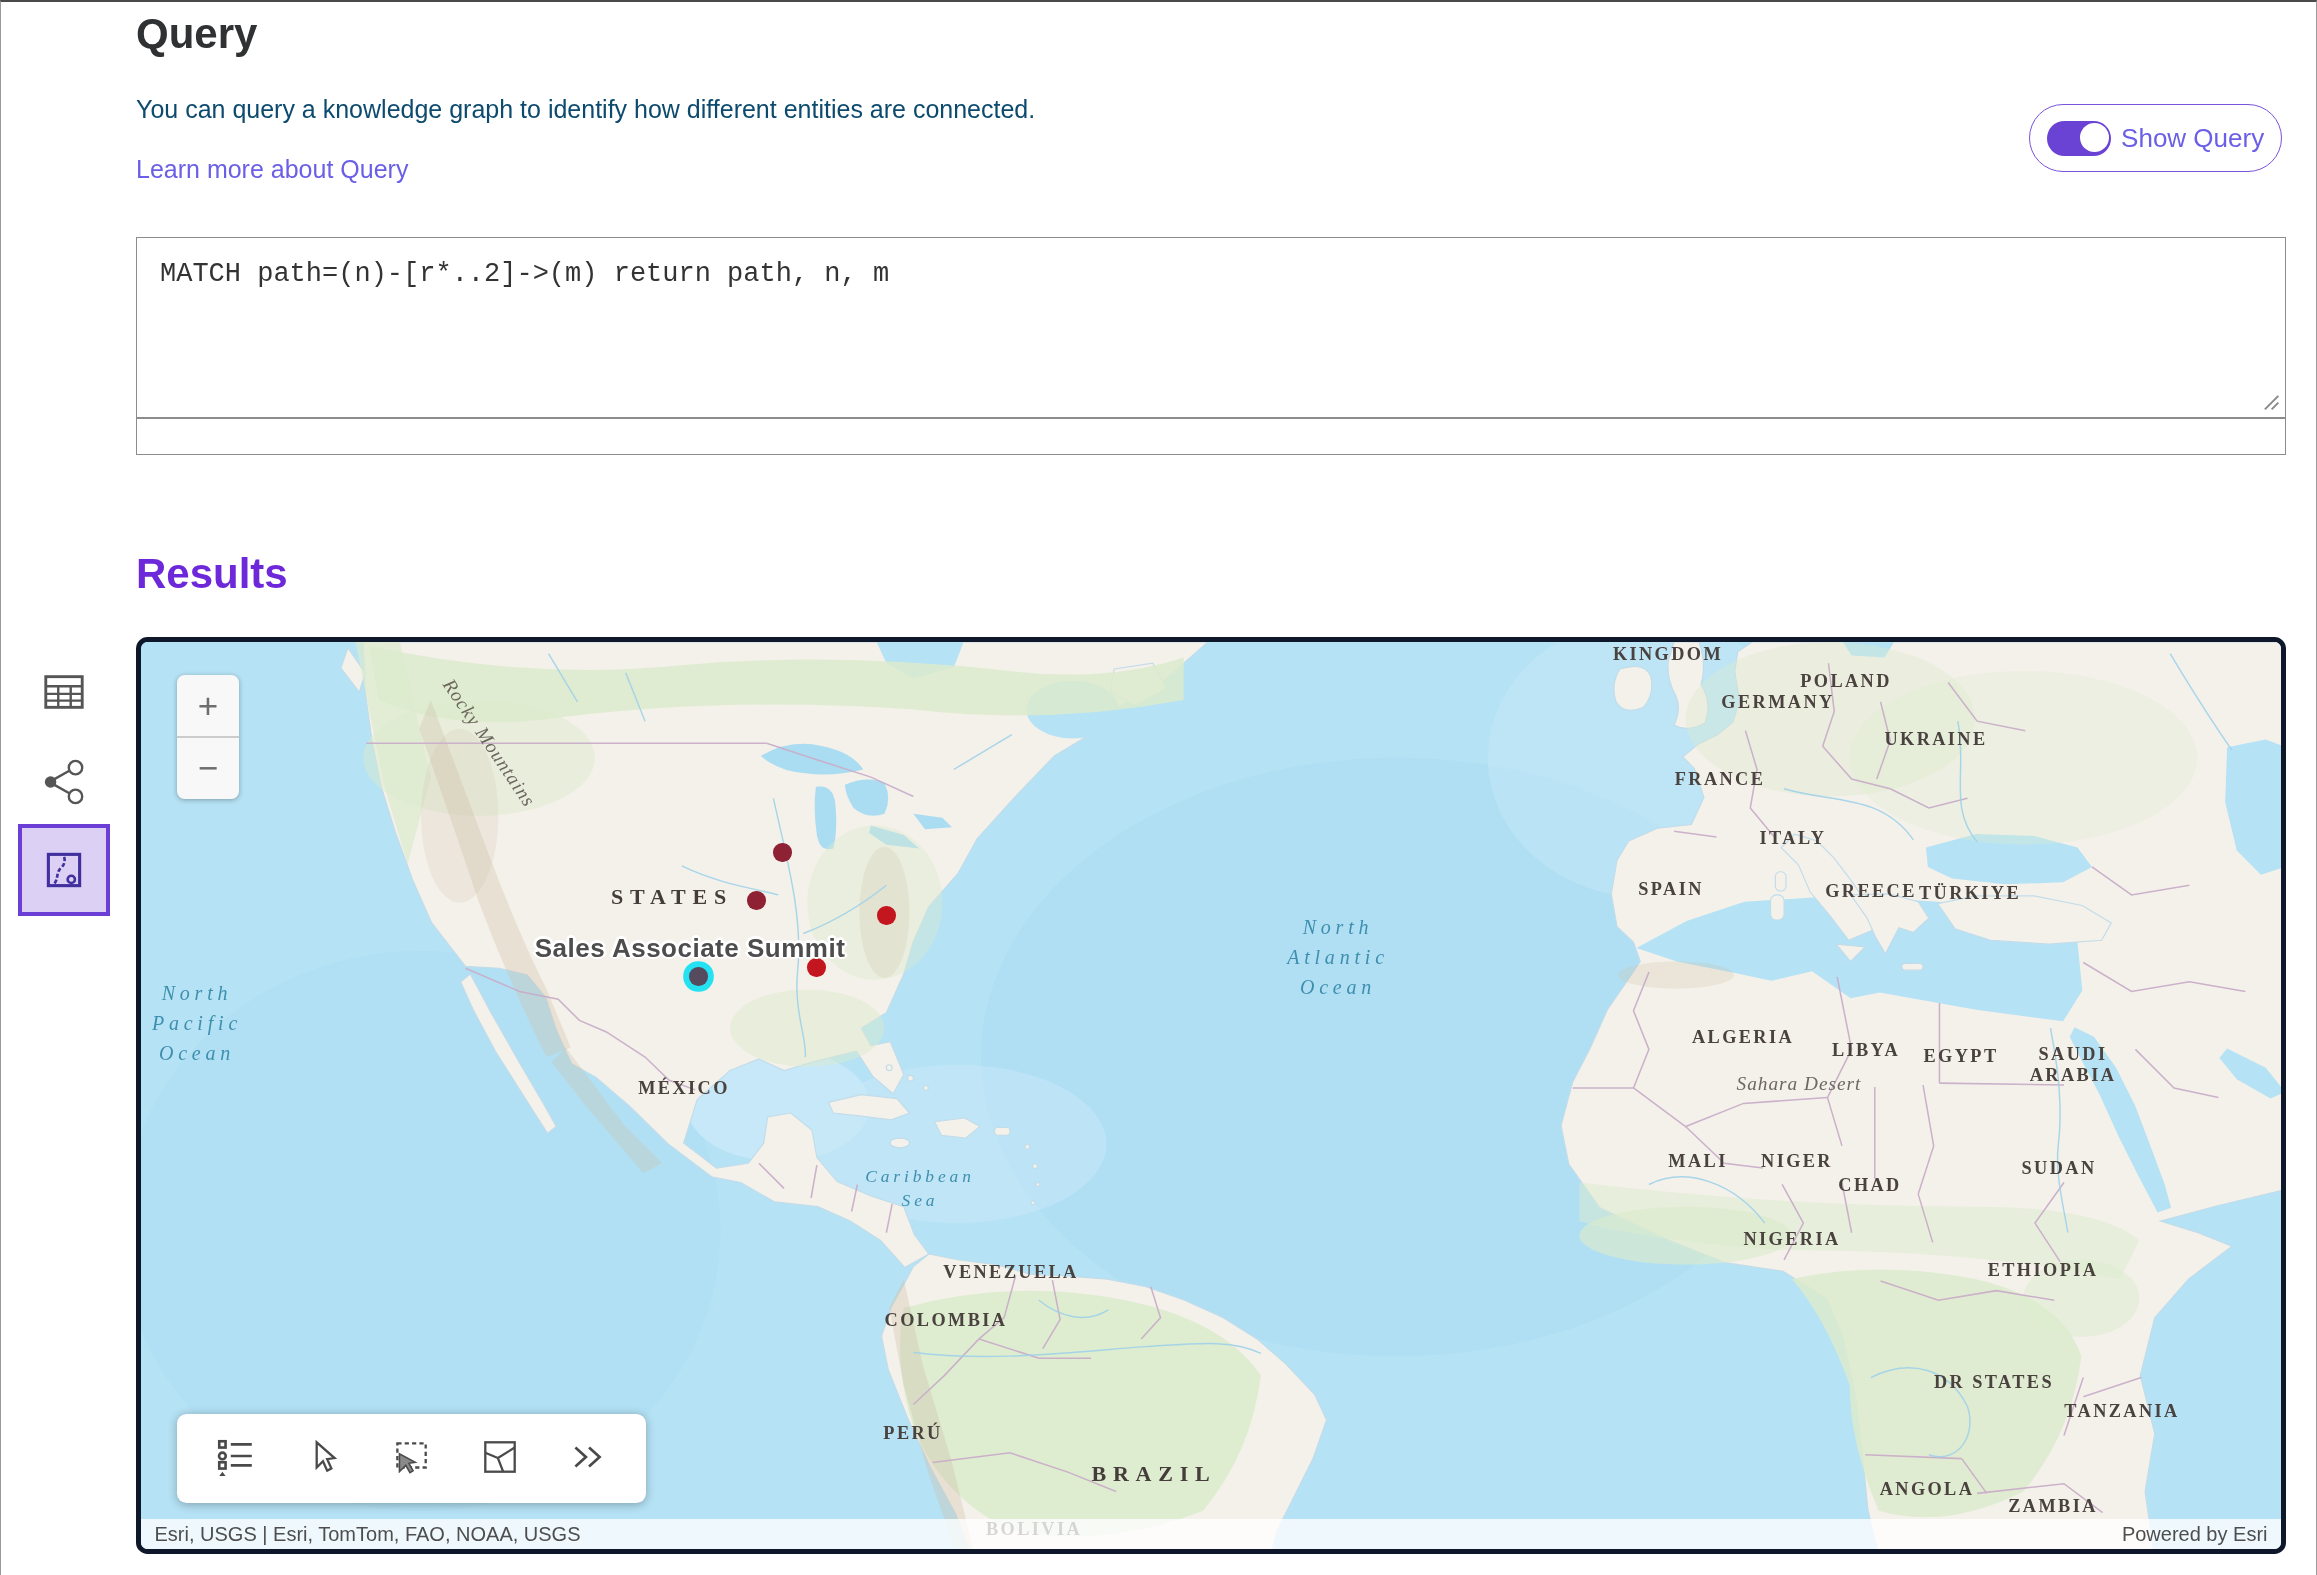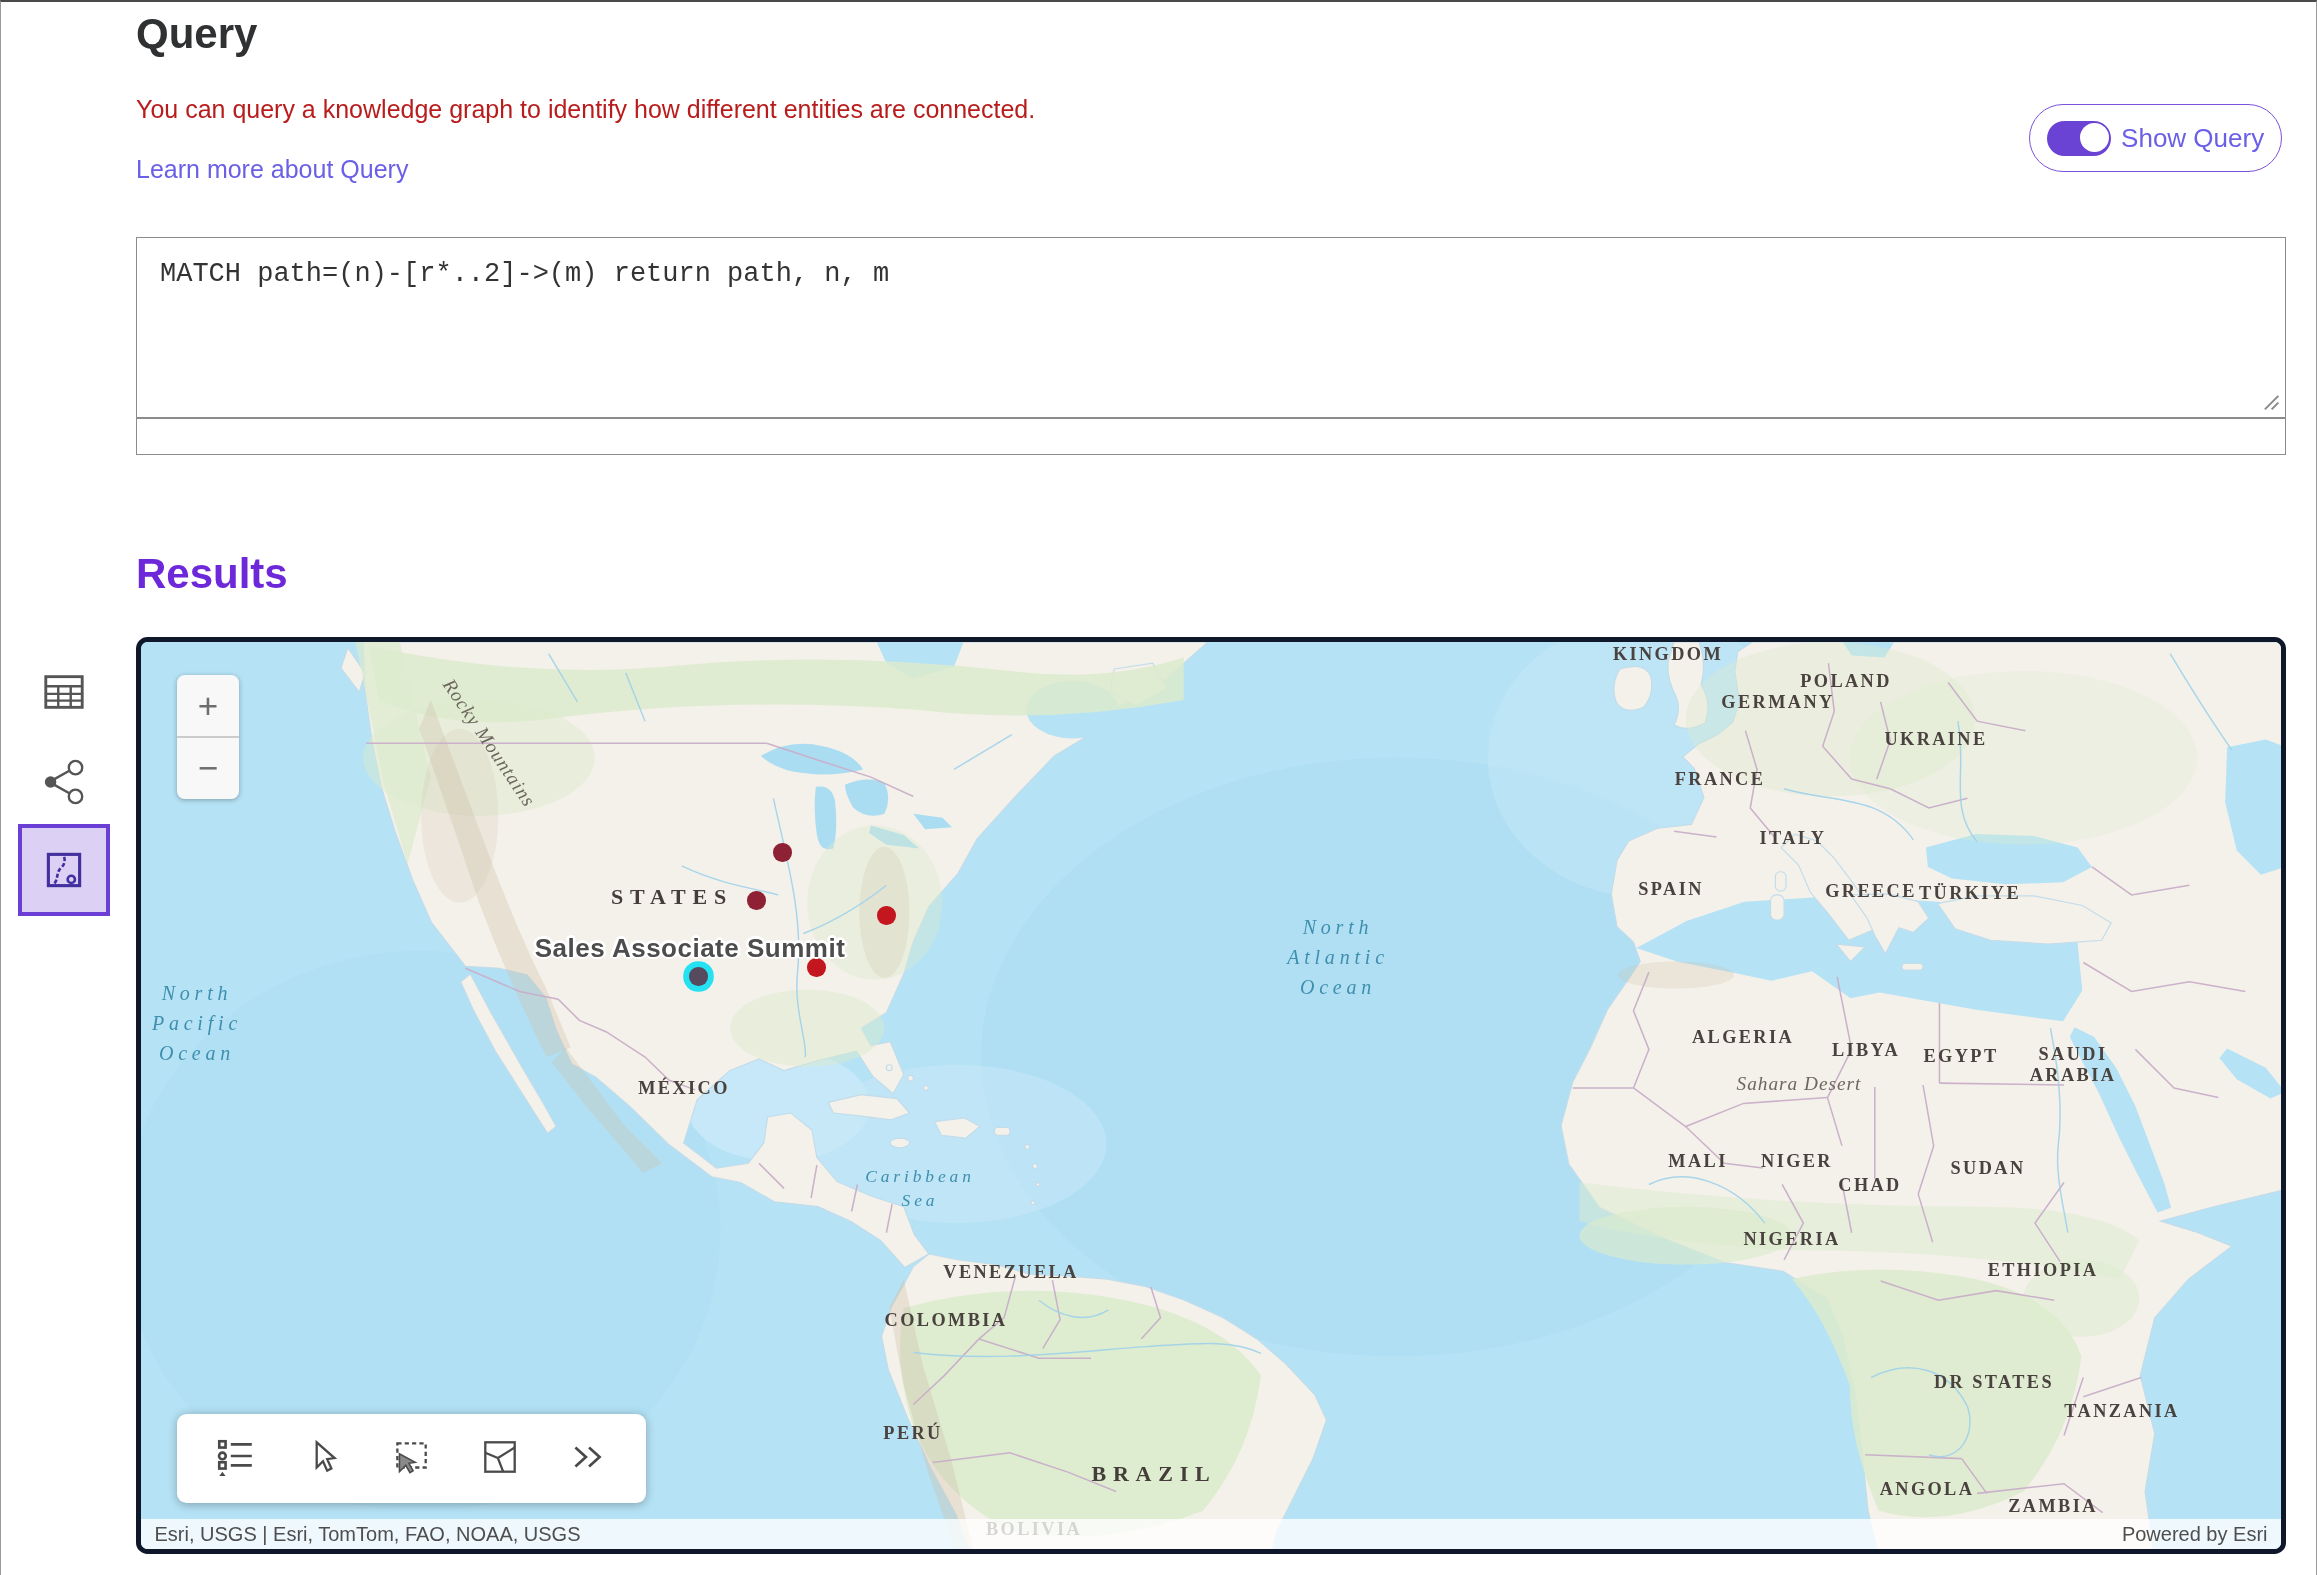--- a/index.html
+++ b/index.html
@@ -2,21 +2,21 @@
 <html><head>
 <meta charset="utf-8">
 <style>
   * { margin:0; padding:0; box-sizing:border-box; }
   html,body { background:#fff; }
   body { font-family:"Liberation Sans", sans-serif; }
   .page { position:relative; width:2317px; height:1576px; background:#fff; overflow:hidden;
           border:1.9px solid #9a9a9a; border-top:2.9px solid #4a4a4a; }
 
   .page-title { position:absolute; left:135px; top:7.7px; font-size:42px; font-weight:700; color:#2f3133; }
-  .page-desc  { position:absolute; left:135px; top:93px; font-size:25px; color:#b91c1c; }
+  .page-desc  { position:absolute; left:135px; top:93px; font-size:25px; color:#0c4a6e; }
   .learn-link { position:absolute; left:135px; top:153px; font-size:25px; color:#6a5fe6; text-decoration:none; cursor:pointer; }
 
   .toggle-pill { position:absolute; left:2028px; top:102px; width:253px; height:68px; border:1.9px solid #7a52dc;
                  border-radius:34px; background:#fff; display:flex; align-items:center; gap:9.7px; padding:0 17.4px; cursor:pointer; }
   .switch { width:64px; height:35px; background:#6a42d4; border-radius:17.4px; position:relative; flex:0 0 auto; }
   .switch .knob { position:absolute; right:2.9px; top:2.9px; width:29px; height:29px; background:#fff; border-radius:50%; }
   .toggle-label { font-size:26px; color:#6a5fe6; white-space:nowrap; }
 
   .query-box { position:absolute; left:135px; top:235px; width:2150px; height:218px; border:1.9px solid #8c8c8c; background:#fff; }
   .query-text { position:absolute; left:0; top:0; right:0; height:179px; padding:21px 23px;
@@ -283,21 +283,21 @@
         <div class="mlabel country" style="left: 1829px; top: 251px;">TÜRKIYE</div>
         <div class="mlabel country" style="left: 1602px; top: 395px;">ALGERIA</div>
         <div class="mlabel country" style="left: 1725px; top: 408px;">LIBYA</div>
         <div class="mlabel country" style="left: 1820px; top: 414px;">EGYPT</div>
         <div class="mlabel country" style="left: 1932px; top: 423px;">SAUDI
 ARABIA</div>
         <div class="mlabel phys" style="left: 1658px; top: 442px;">Sahara Desert</div>
         <div class="mlabel country" style="left: 1557px; top: 519px;">MALI</div>
         <div class="mlabel country" style="left: 1656px; top: 519px;">NIGER</div>
         <div class="mlabel country" style="left: 1729px; top: 543px;">CHAD</div>
-        <div class="mlabel country" style="left: 1847px; top: 526px;">SUDAN</div>
+        <div class="mlabel country" style="left: 1918px; top: 526px;">SUDAN</div>
         <div class="mlabel country" style="left: 1651px; top: 597px;">NIGERIA</div>
         <div class="mlabel country" style="left: 1902px; top: 628px;">ETHIOPIA</div>
         <div class="mlabel country" style="left: 1853px; top: 740px;">DR STATES</div>
         <div class="mlabel country" style="left: 1981px; top: 769px;">TANZANIA</div>
         <div class="mlabel country" style="left: 1786px; top: 847px;">ANGOLA</div>
         <div class="mlabel country" style="left: 1912px; top: 864px;">ZAMBIA</div>
         <div class="mlabel country" style="left: 870px; top: 630px;">VENEZUELA</div>
         <div class="mlabel country" style="left: 805px; top: 678px;">COLOMBIA</div>
         <div class="mlabel country" style="left: 772px; top: 791px;">PERÚ</div>
         <div class="mlabel country" style="left: 893px; top: 887px;">BOLIVIA</div>

